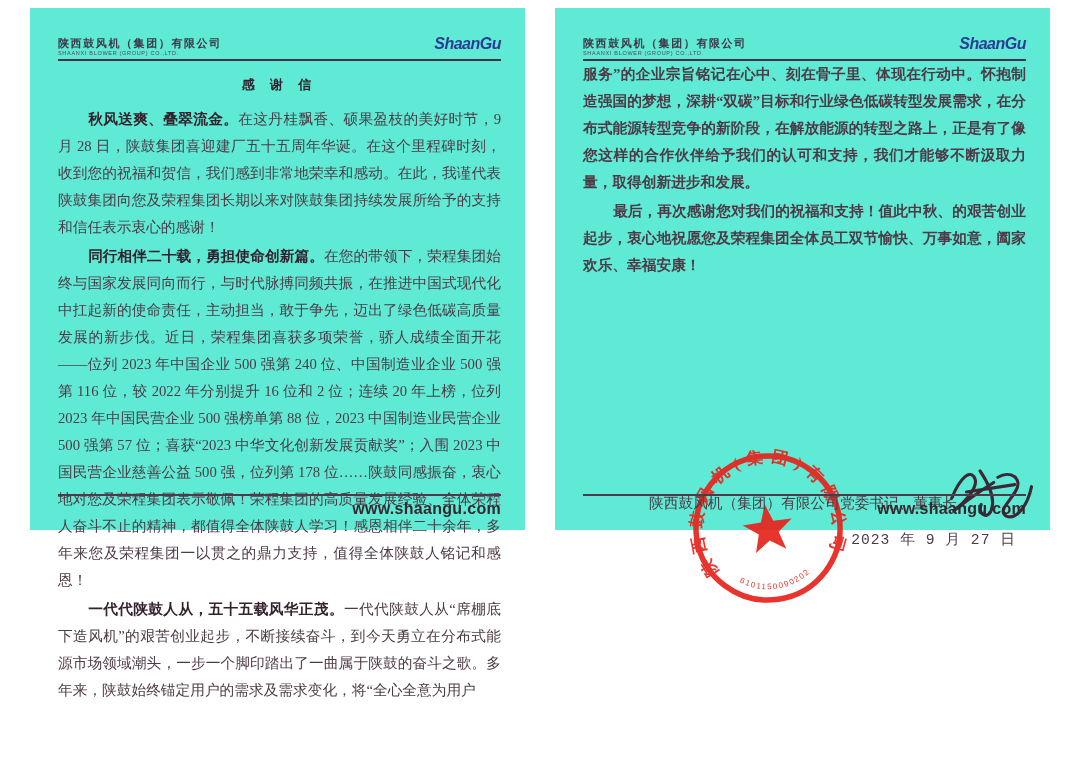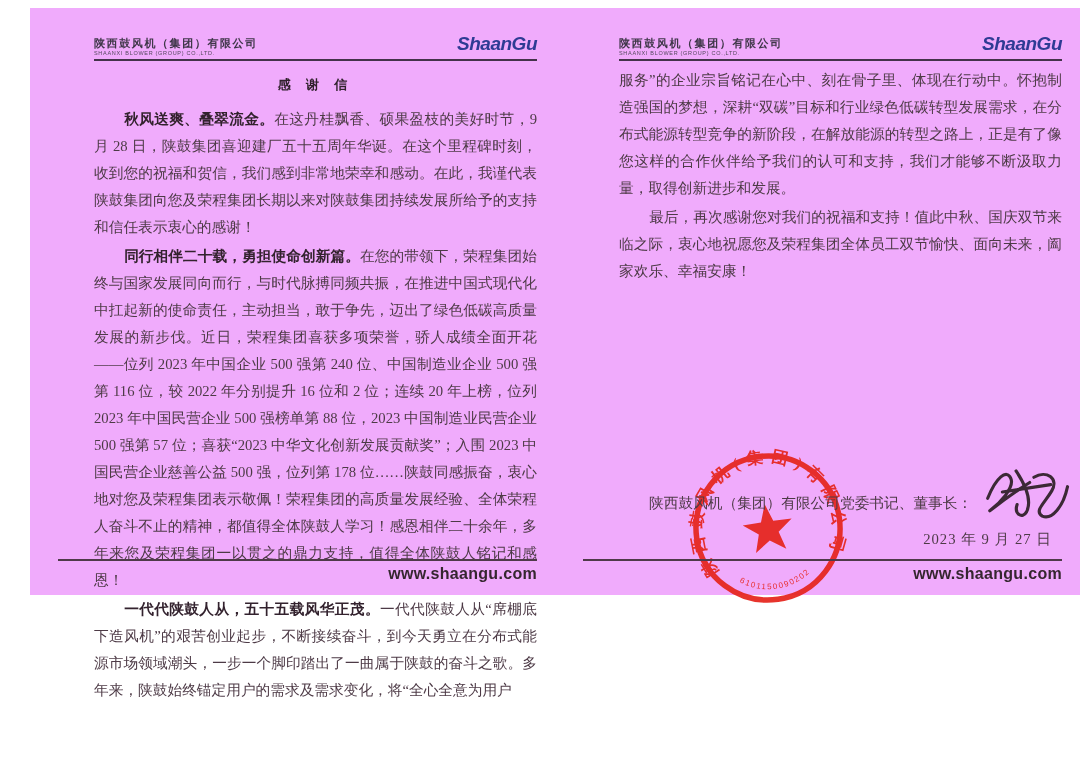--- a/index.html
+++ b/index.html
@@ -2,77 +2,77 @@
 <html><head>
 <meta charset="utf-8">
 <style>
   html,body{margin:0;padding:0;}
   body{
     width:1080px;height:758px;position:relative;background:#ffffff;
     font-family:"Liberation Serif","DejaVu Serif",serif;
     overflow:hidden;
   }
   .page{
-    position:absolute;top:8px;width:495px;height:587px;
-    background:#f0abfc;
-    padding-left:36px;
+    position:absolute;top:8px;width:495px;height:522px;
+    background:#5eead4;
   }
   #page1{left:30px;}
   #page2{left:555px;}
   .page-inner{padding:12px 24px 0 28px;position:relative;}
 
   
   .page-header{
     display:flex;justify-content:space-between;align-items:flex-end;
     border-bottom:2px solid #43324a;padding-bottom:3px;height:36px;
   }
   .company-cn{
     font-family:"Liberation Sans",sans-serif;font-weight:bold;
     font-size:11px;letter-spacing:1.6px;color:#3e3648;line-height:12px;
   }
   .company-en{
     font-family:"Liberation Sans",sans-serif;font-size:5.5px;
     letter-spacing:0.7px;color:#53475c;margin-top:1px;
   }
   .logo{
     font-family:"Liberation Sans",sans-serif;font-style:italic;font-weight:bold;
-    font-size:19px;color:#2e3b94;letter-spacing:-0.5px;line-height:24px;
+    font-size:16px;color:#2e3b94;letter-spacing:-0.5px;line-height:24px;
   }
 
   
   .letter-title{
     text-align:center;font-weight:bold;font-size:13px;color:#31222d;
     margin:15px 0 12px;letter-spacing:6px;
   }
   .salutation{
     font-weight:bold;font-size:14.7px;color:#31222d;line-height:27px;margin:0;
   }
   .para{
     font-size:14.7px;color:#4d3a46;line-height:27px;text-align:justify;
     text-indent:2.05em;margin:0 0 2px 0;
   }
   .para.no-indent{text-indent:0;}
   .para b{color:#33222e;}
   .content{margin-top:10px;}
-  #page2 .content{margin-top:6px;}
+  #page2 .content{margin-top:0;font-weight:bold;}
 
   
   .sig-area{position:absolute;left:28px;right:24px;top:440px;height:180px;}
   .stamp{
     position:absolute;left:105px;top:0;width:160px;height:160px;
     transform:rotate(-8deg);opacity:0.93;
   }
   .sig-line{
     position:absolute;left:66px;top:46px;font-size:14.7px;color:#4d3a46;
     white-space:nowrap;
   }
   .sig-script{position:absolute;right:-16px;top:6px;width:105px;height:78px;}
   .sig-date{
     position:absolute;right:10px;top:82px;font-size:14.7px;color:#4d3a46;
     letter-spacing:1px;
+    font-family:Liberation Mono, monospace;
   }
 
   
   .page-footer{position:absolute;left:28px;right:24px;bottom:12px;}
   .footer-line{border-top:2px solid #4f3a49;height:0;margin-bottom:4px;}
   .footer-url{
     text-align:right;font-family:"Liberation Sans",sans-serif;font-weight:bold;
     font-size:16px;color:#35262f;letter-spacing:0.3px;
   }
 </style>
@@ -108,21 +108,21 @@
     <div class="page-header">
       <div class="header-left">
         <div class="company-cn">陕西鼓风机（集团）有限公司</div>
         <div class="company-en">SHAANXI BLOWER (GROUP) CO.,LTD.</div>
       </div>
       <div class="logo">ShaanGu</div>
     </div>
 
     <div class="content">
         <p class="para no-indent">服务”的企业宗旨铭记在心中、刻在骨子里、体现在行动中。怀抱制造强国的梦想，深耕“双碳”目标和行业绿色低碳转型发展需求，在分布式能源转型竞争的新阶段，在解放能源的转型之路上，正是有了像您这样的合作伙伴给予我们的认可和支持，我们才能够不断汲取力量，取得创新进步和发展。</p>
-        <p class="para">最后，再次感谢您对我们的祝福和支持！值此中秋、国庆双节来临之际，衷心地祝愿您及荣程集团全体员工双节愉快、面向未来，阖家欢乐、幸福安康！</p>
+        <p class="para">最后，再次感谢您对我们的祝福和支持！值此中秋、的艰苦创业起步，衷心地祝愿您及荣程集团全体员工双节愉快、万事如意，阖家欢乐、幸福安康！</p>
       </div>
   </div>
 
   <div class="sig-area">
 
     <svg class="stamp" viewBox="-80 -80 160 160">
       <defs>
         <path id="ringArc" d="M -52,40 A 65.7,65.7 0 1 1 52,40" fill="none"></path>
         <path id="numArc" d="M -38,48 A 61,61 0 0 0 38,48" fill="none"></path>
       </defs>

